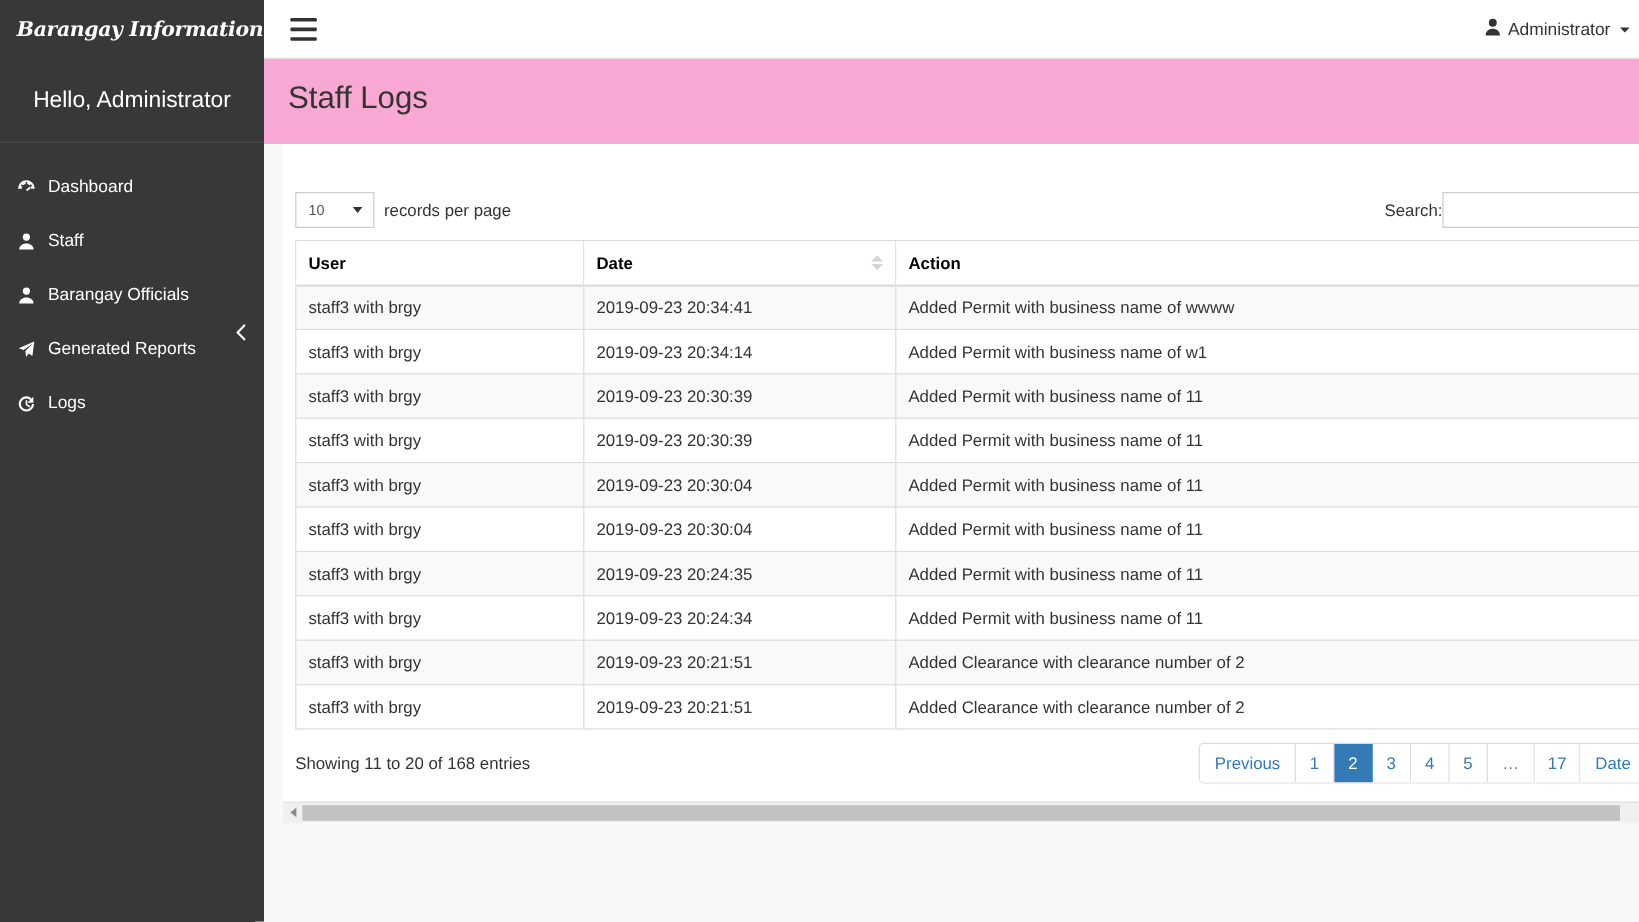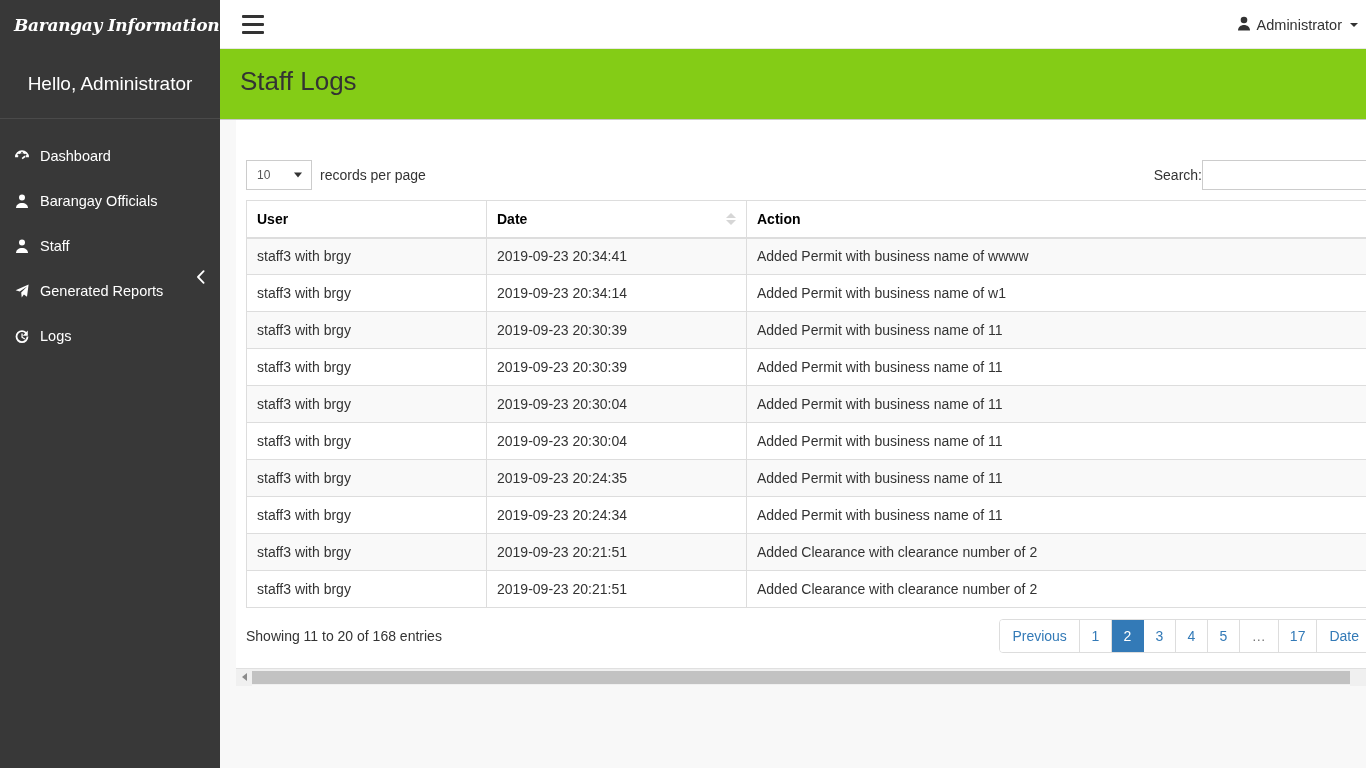--- a/index.html
+++ b/index.html
@@ -91,21 +91,21 @@
     border-left: 4px solid transparent;
     border-right: 4px solid transparent;
     border-top: 4px solid #333333;
     margin-left: 2px;
   }
 
   
   #page-head {
     position: absolute; left: 220px; top: 49px;
     width: 1146px; height: 71px;
-    background: #84cc16;
+    background: #f9a8d4;
     border-bottom: 1px solid #c8c8c8;
   }
   #page-title {
     position: absolute; left: 20px; top: 17px;
     font-size: 26px; font-weight: normal;
     color: #333333;
   }
 
   
   #content {
@@ -302,30 +302,30 @@
         </span>
         <span class="nav-label">Dashboard</span>
       </div>
       <div class="nav-item">
         <span class="nav-icon">
           <svg width="16" height="16" viewBox="0 0 16 16" fill="#ffffff">
             <circle cx="8" cy="4.6" r="3"></circle>
             <path d="M2 15c0-3.1 2.7-5.1 6-5.1s6 2 6 5.1z"></path>
           </svg>
         </span>
-        <span class="nav-label">Barangay Officials</span>
+        <span class="nav-label">Staff</span>
       </div>
       <div class="nav-item">
         <span class="nav-icon">
           <svg width="16" height="16" viewBox="0 0 16 16" fill="#ffffff">
             <circle cx="8" cy="4.6" r="3"></circle>
             <path d="M2 15c0-3.1 2.7-5.1 6-5.1s6 2 6 5.1z"></path>
           </svg>
         </span>
-        <span class="nav-label">Staff</span>
+        <span class="nav-label">Barangay Officials</span>
       </div>
       <div class="nav-item">
         <span class="nav-icon">
           <svg width="16" height="16" viewBox="0 0 16 16" fill="#ffffff">
             <path d="M14.6 1.6 1.6 7.2l4.1 1.4 7.4-5.1-5.9 6 .5 5 2.2-3 3.1 2.2z"></path>
           </svg>
         </span>
         <span class="nav-label">Generated Reports</span>
         <span class="nav-caret">
           <svg width="10" height="14" viewBox="0 0 10 14">

